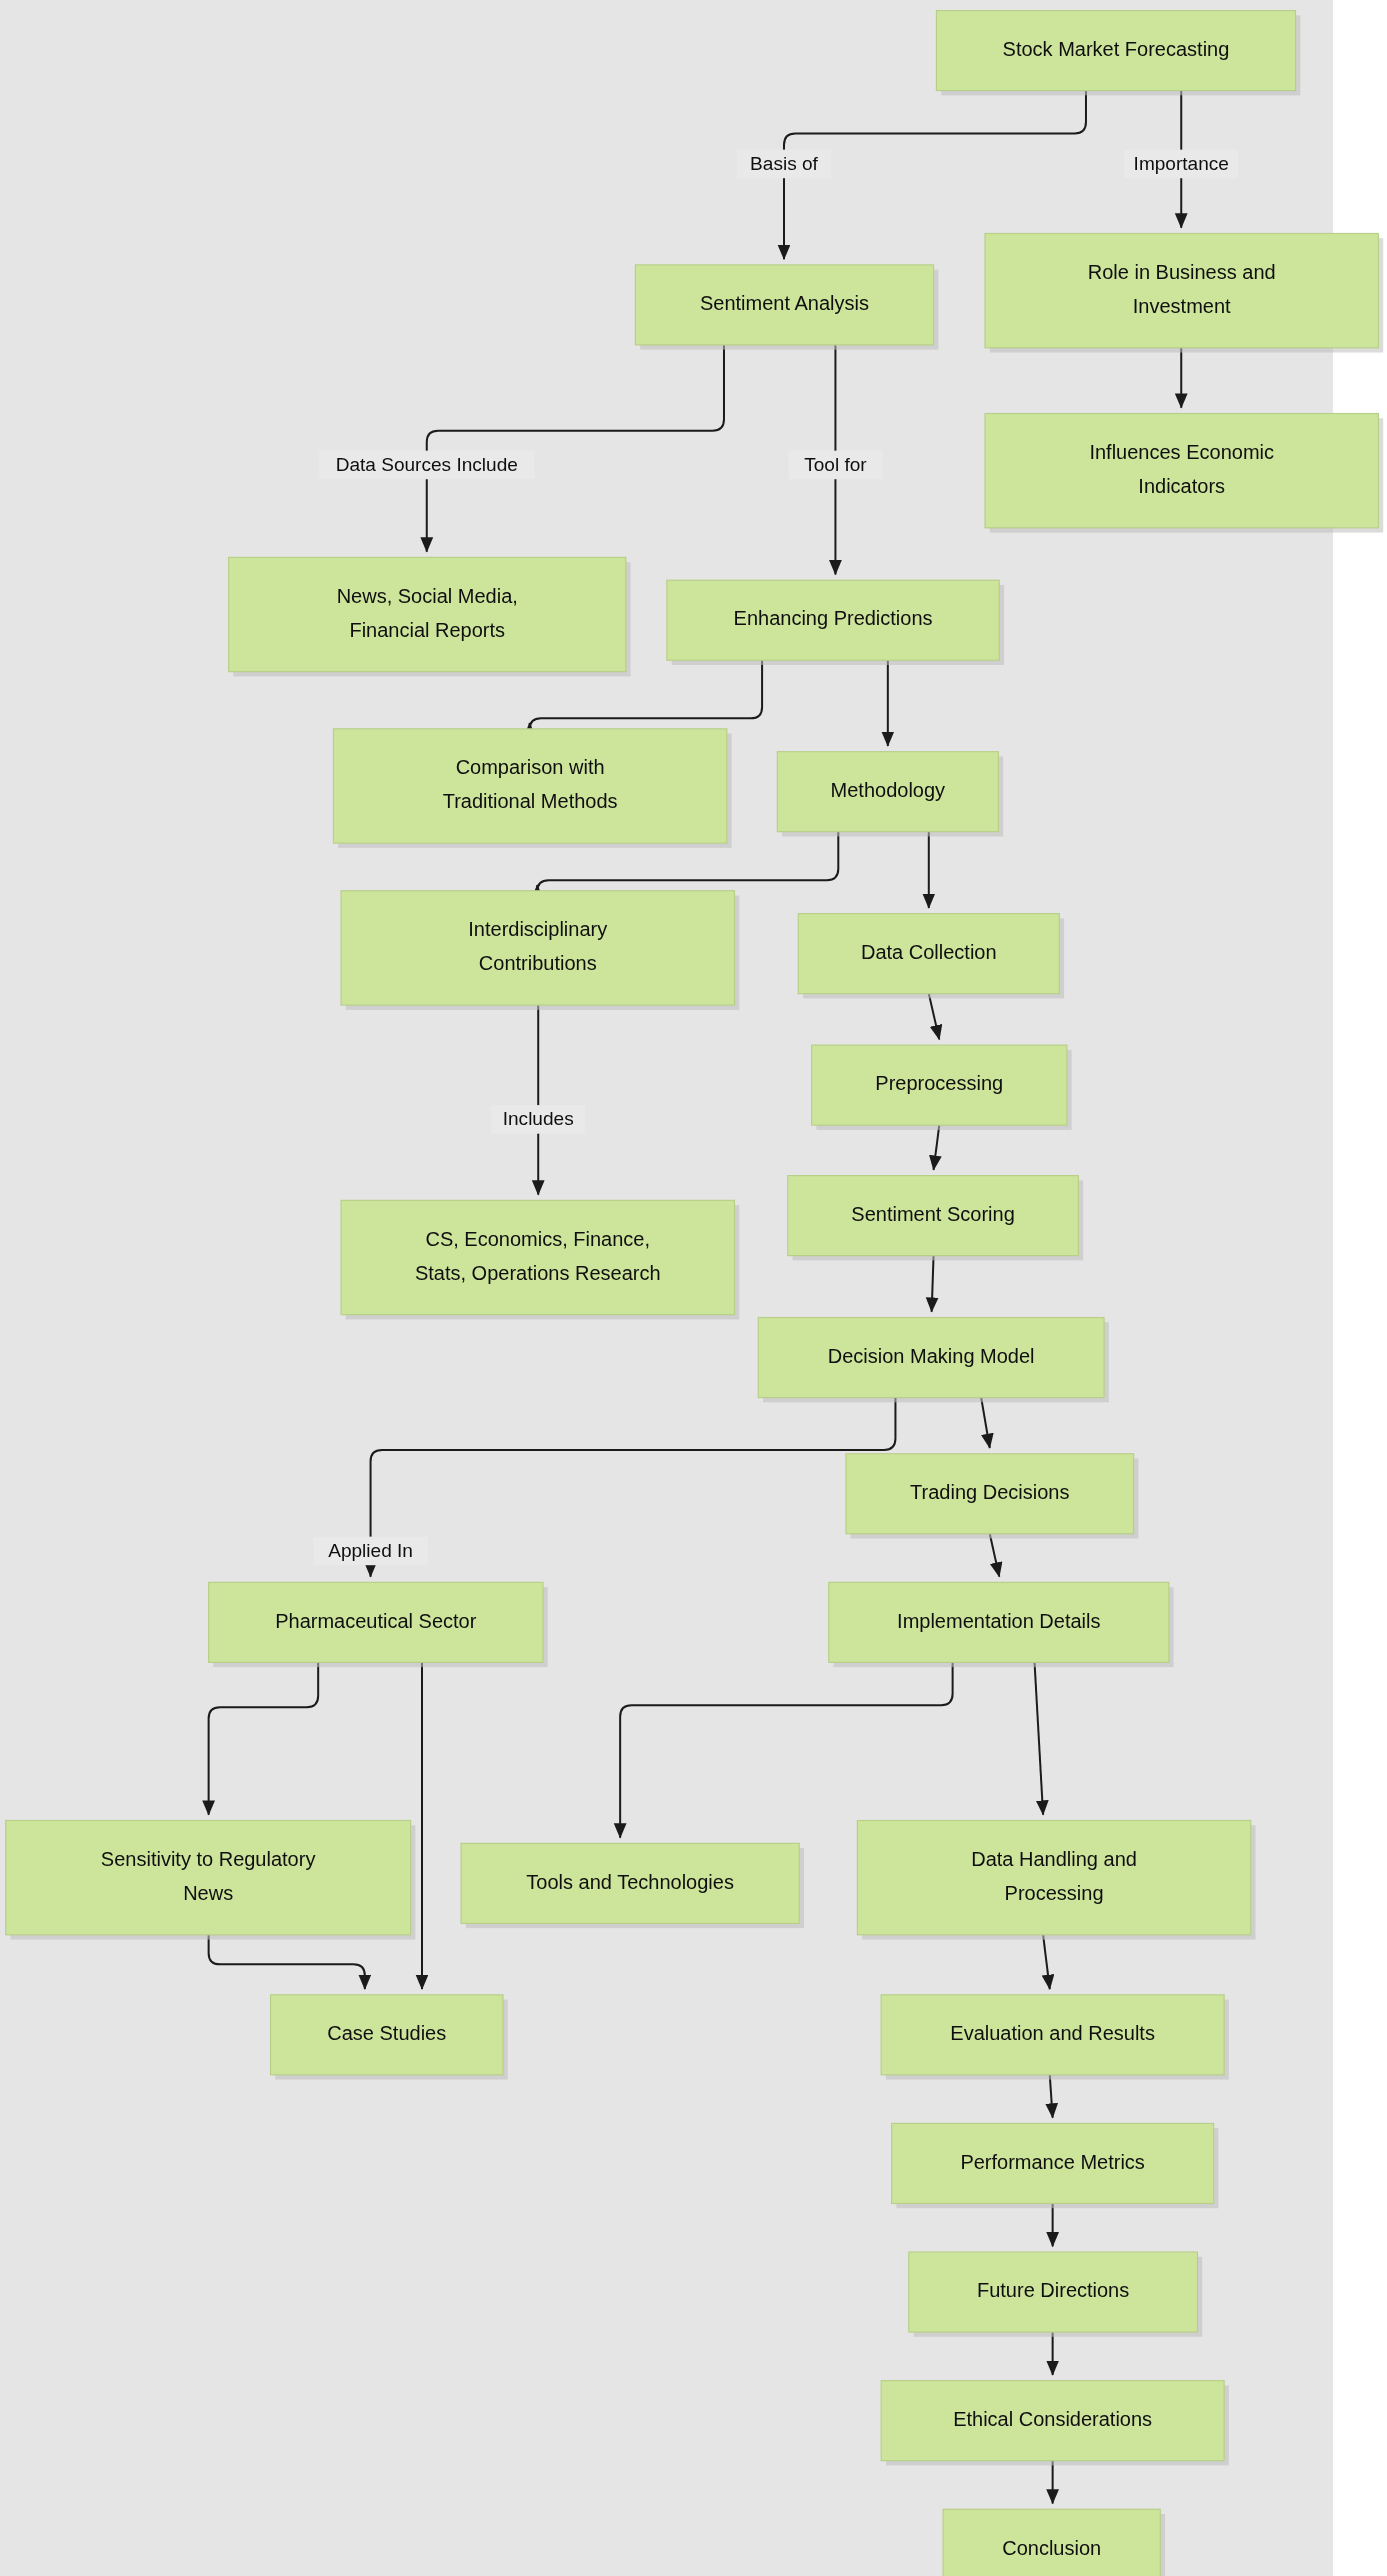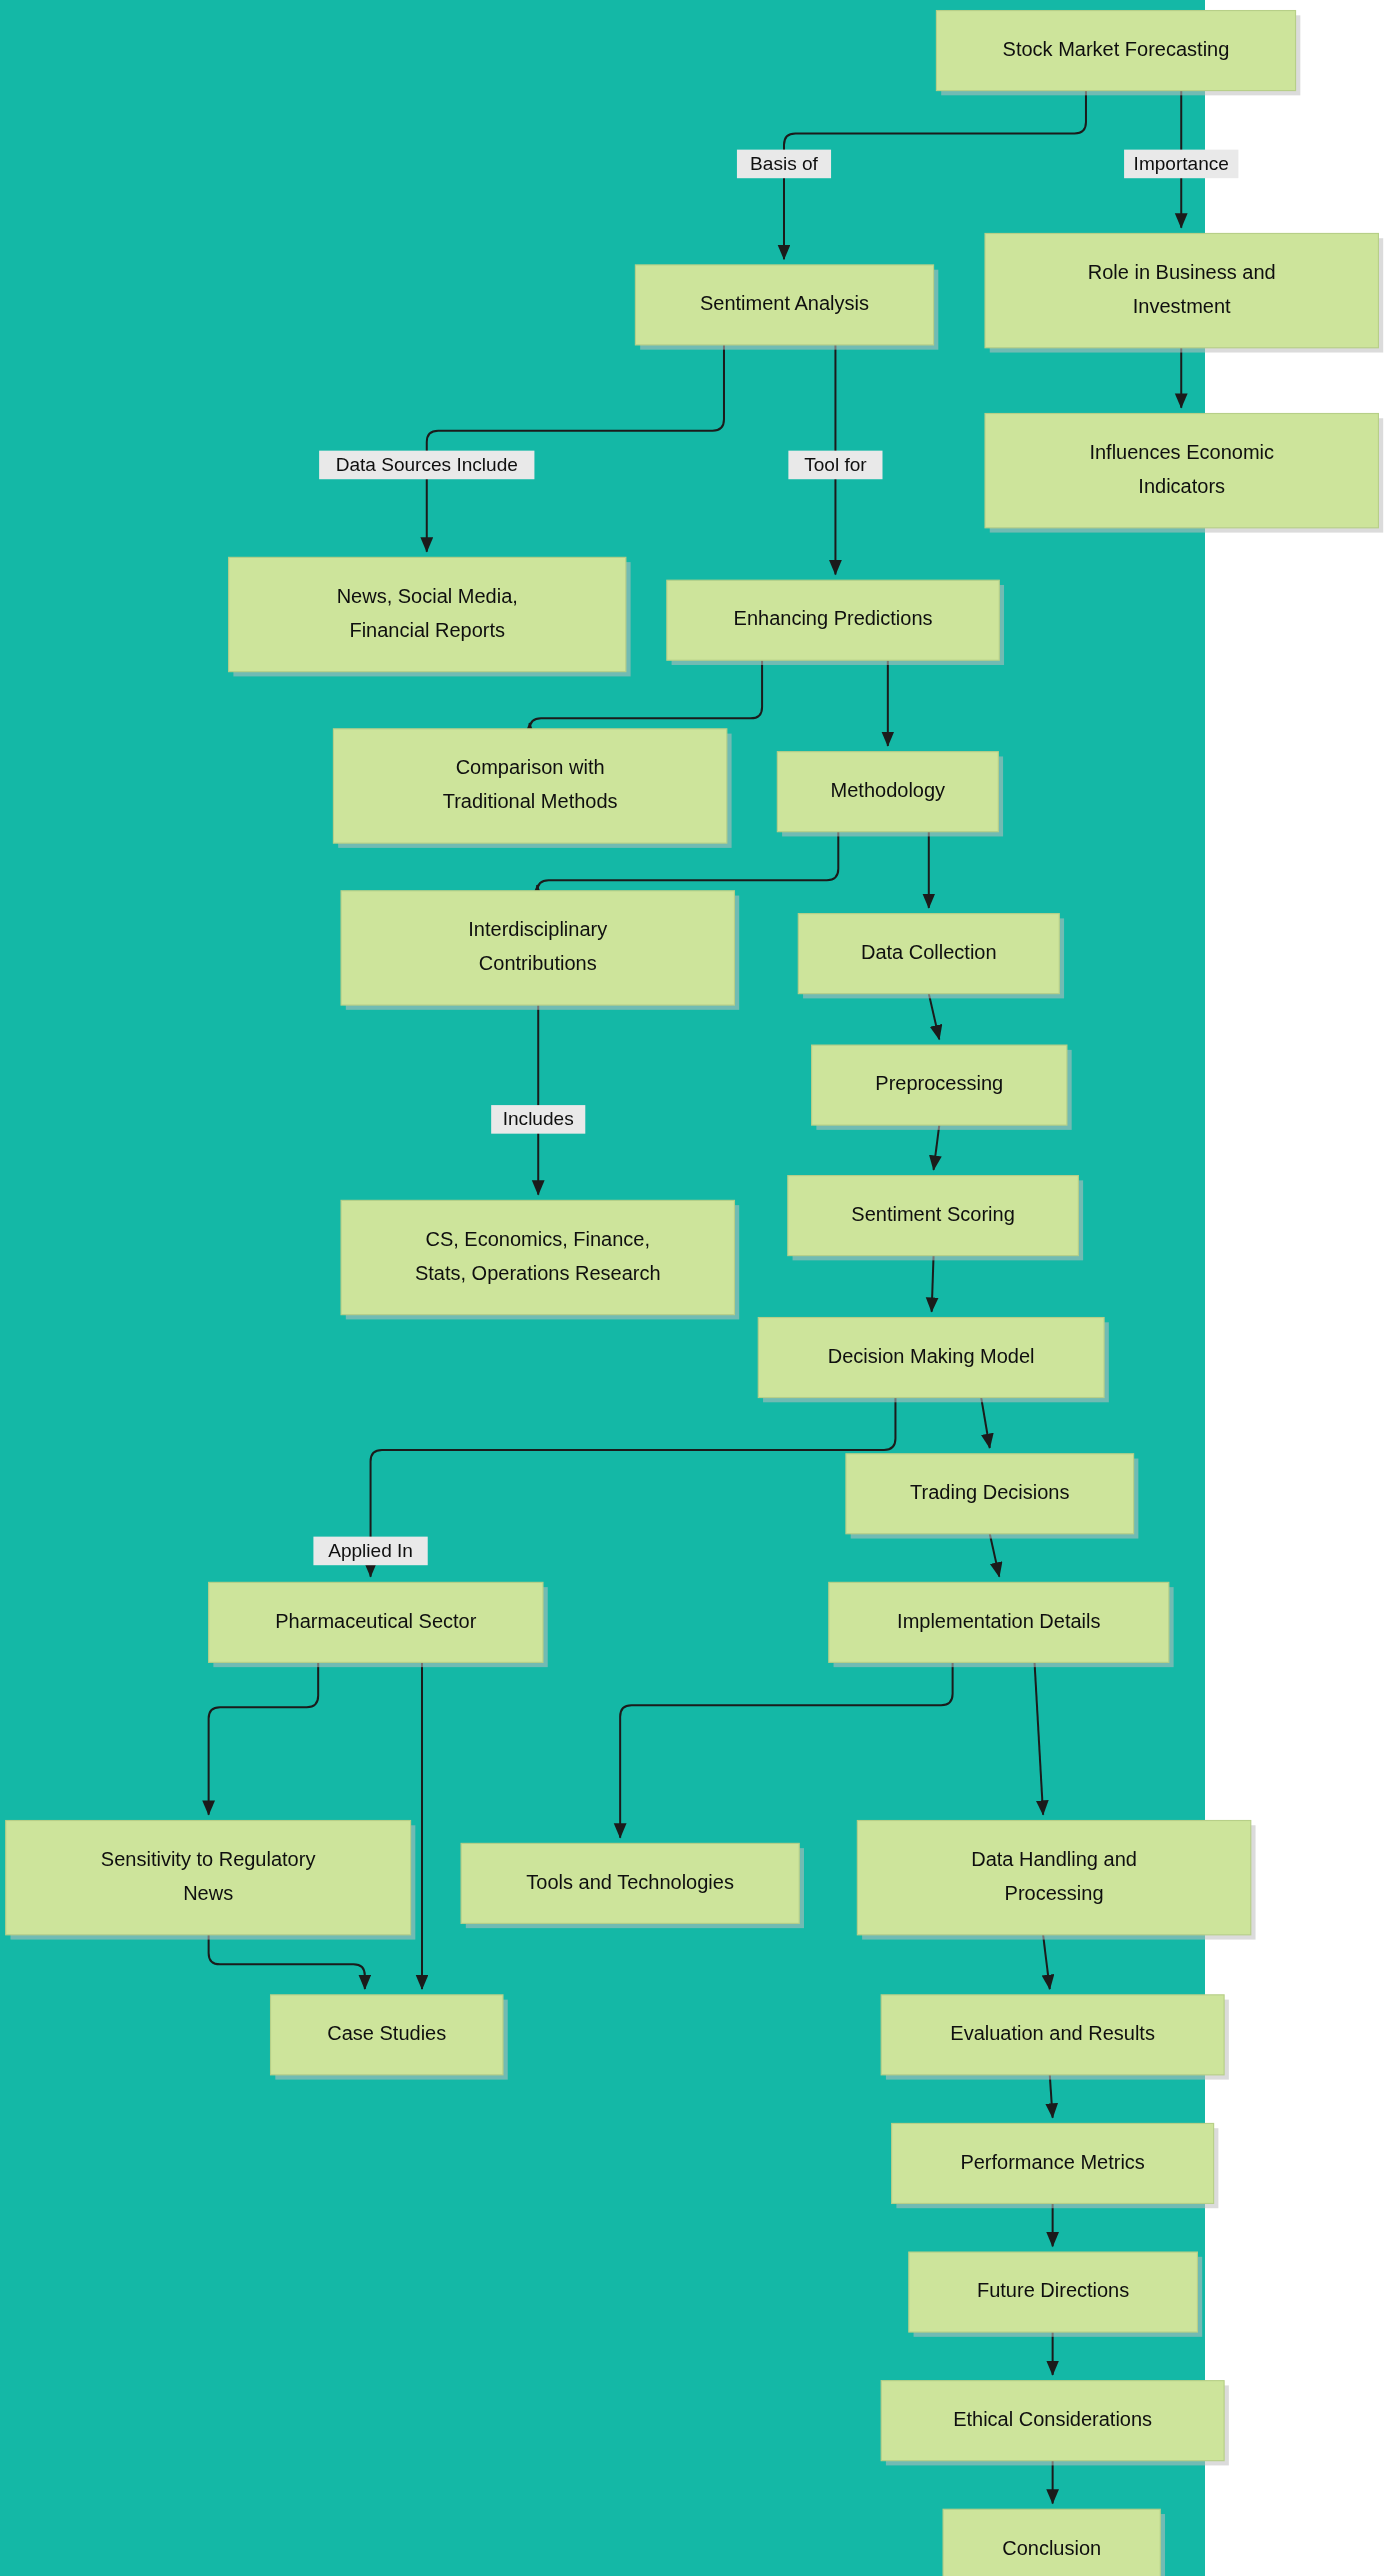--- a/index.html
+++ b/index.html
@@ -8,23 +8,23 @@
     background: #ffffff;
   }
   body {
     width: 1387px;
     height: 2576px;
     font-family: "Liberation Sans", sans-serif;
     overflow: hidden;
   }
   #flow-root {
     position: relative;
-    width: 1205px;
+    width: 1333px;
     height: 2576px;
-    background: #14b8a6;
+    background: #e5e5e5;
   }
   svg.flow-svg {
     position: absolute;
     top: 0;
     left: 0;
     width: 1387px;
     height: 2576px;
     overflow: visible;
   }
   .node-rect {

